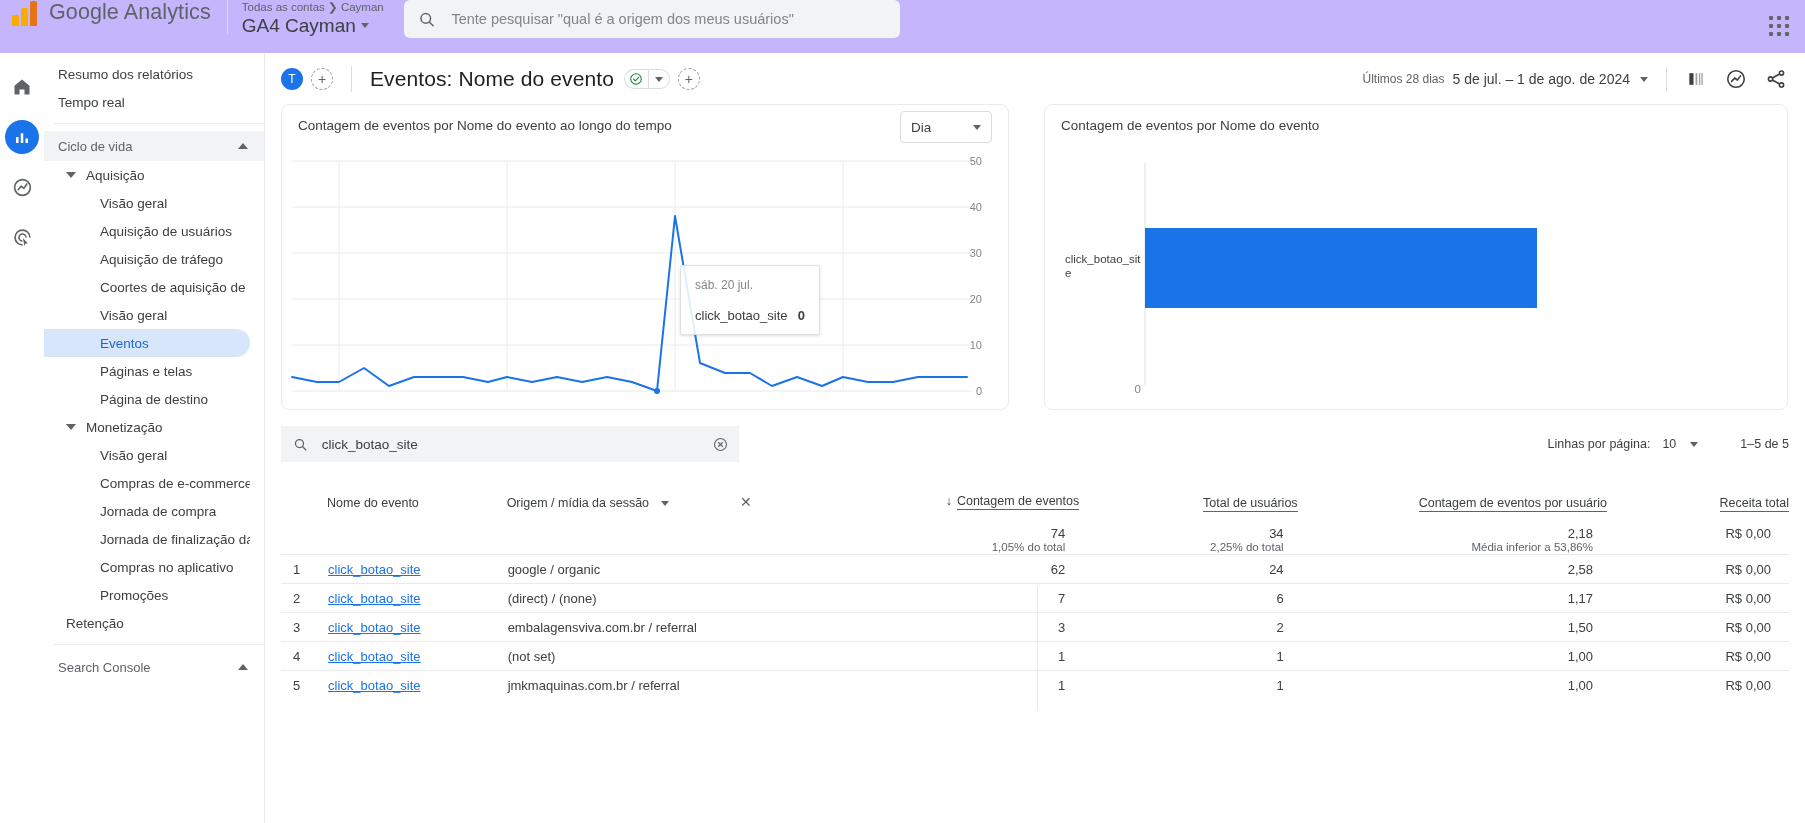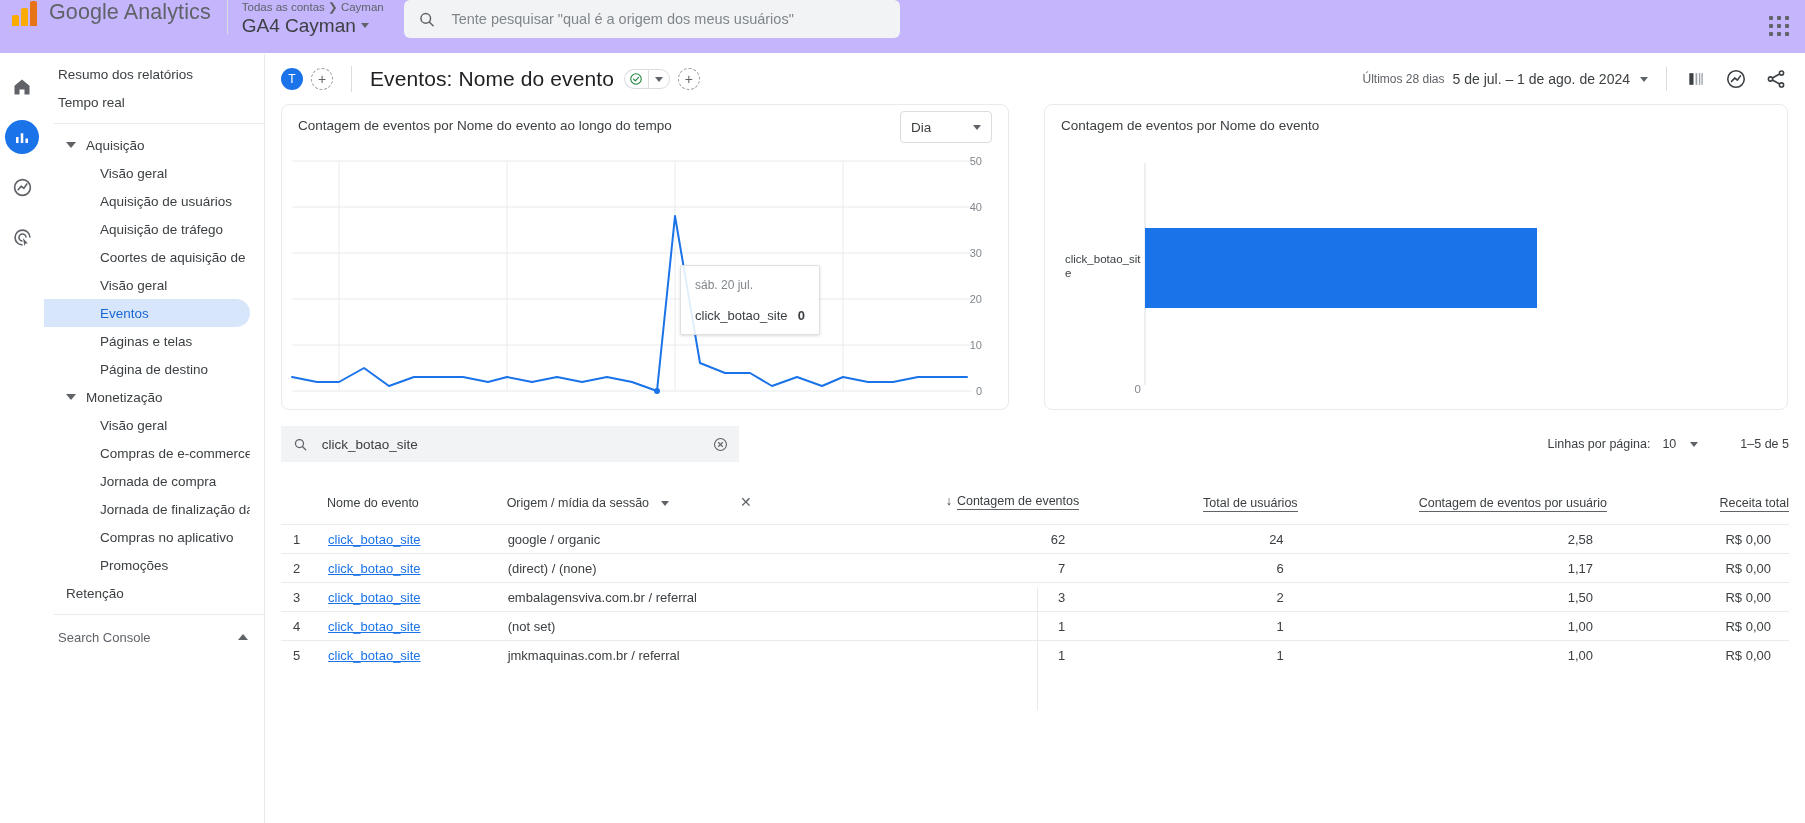--- a/index.html
+++ b/index.html
@@ -238,20 +238,24 @@
 
   <div class="sidebar">
     <div class="nav-item lvl1">
       <span>Resumo dos relatórios</span>
     </div>
     <div class="nav-item lvl1">
       <span>Tempo real</span>
     </div>
     <div class="nav-sep"></div>
 
+    <div class="sec-head shaded">
+      <span>Ciclo de vida</span>
+      <span class="arrow-up"></span>
+    </div>
 
     <div class="nav-item lvl2 group" style="padding-left:22px">
       <span class="tri"></span>
       <span>Aquisição</span>
     </div>
     <div class="nav-item lvl3">
       <span>Visão geral</span>
     </div>
     <div class="nav-item lvl3">
       <span>Aquisição de usuários</span>
@@ -494,20 +498,40 @@
             </th>
             <th class="c-num c-epu">
               <span class="solid-underline">Contagem de eventos por usuário</span>
             </th>
             <th class="c-num c-rev">
               <span class="solid-underline">Receita total</span>
             </th>
           </tr>
         </thead>
         <tbody>
+          <tr class="sumrow">
+            <td class="c-idx"></td>
+            <td class="c-name"></td>
+            <td class="c-src"></td>
+            <td class="c-num c-ev">
+              <div class="sumval">74</div>
+              <div class="sub">1,05% do total</div>
+            </td>
+            <td class="c-num c-us">
+              <div class="sumval">34</div>
+              <div class="sub">2,25% do total</div>
+            </td>
+            <td class="c-num c-epu">
+              <div class="sumval">2,18</div>
+              <div class="sub">Média inferior a 53,86%</div>
+            </td>
+            <td class="c-num c-rev">
+              <div class="sumval">R$ 0,00</div>
+            </td>
+          </tr>
 
           <tr class="tbl-rule">
             <td class="c-idx">1</td>
             <td class="c-name">
               <span class="evt-link">click_botao_site</span>
             </td>
             <td class="c-src">google / organic</td>
             <td class="c-num c-ev">62</td>
             <td class="c-num c-us">24</td>
             <td class="c-num c-epu">2,58</td>

